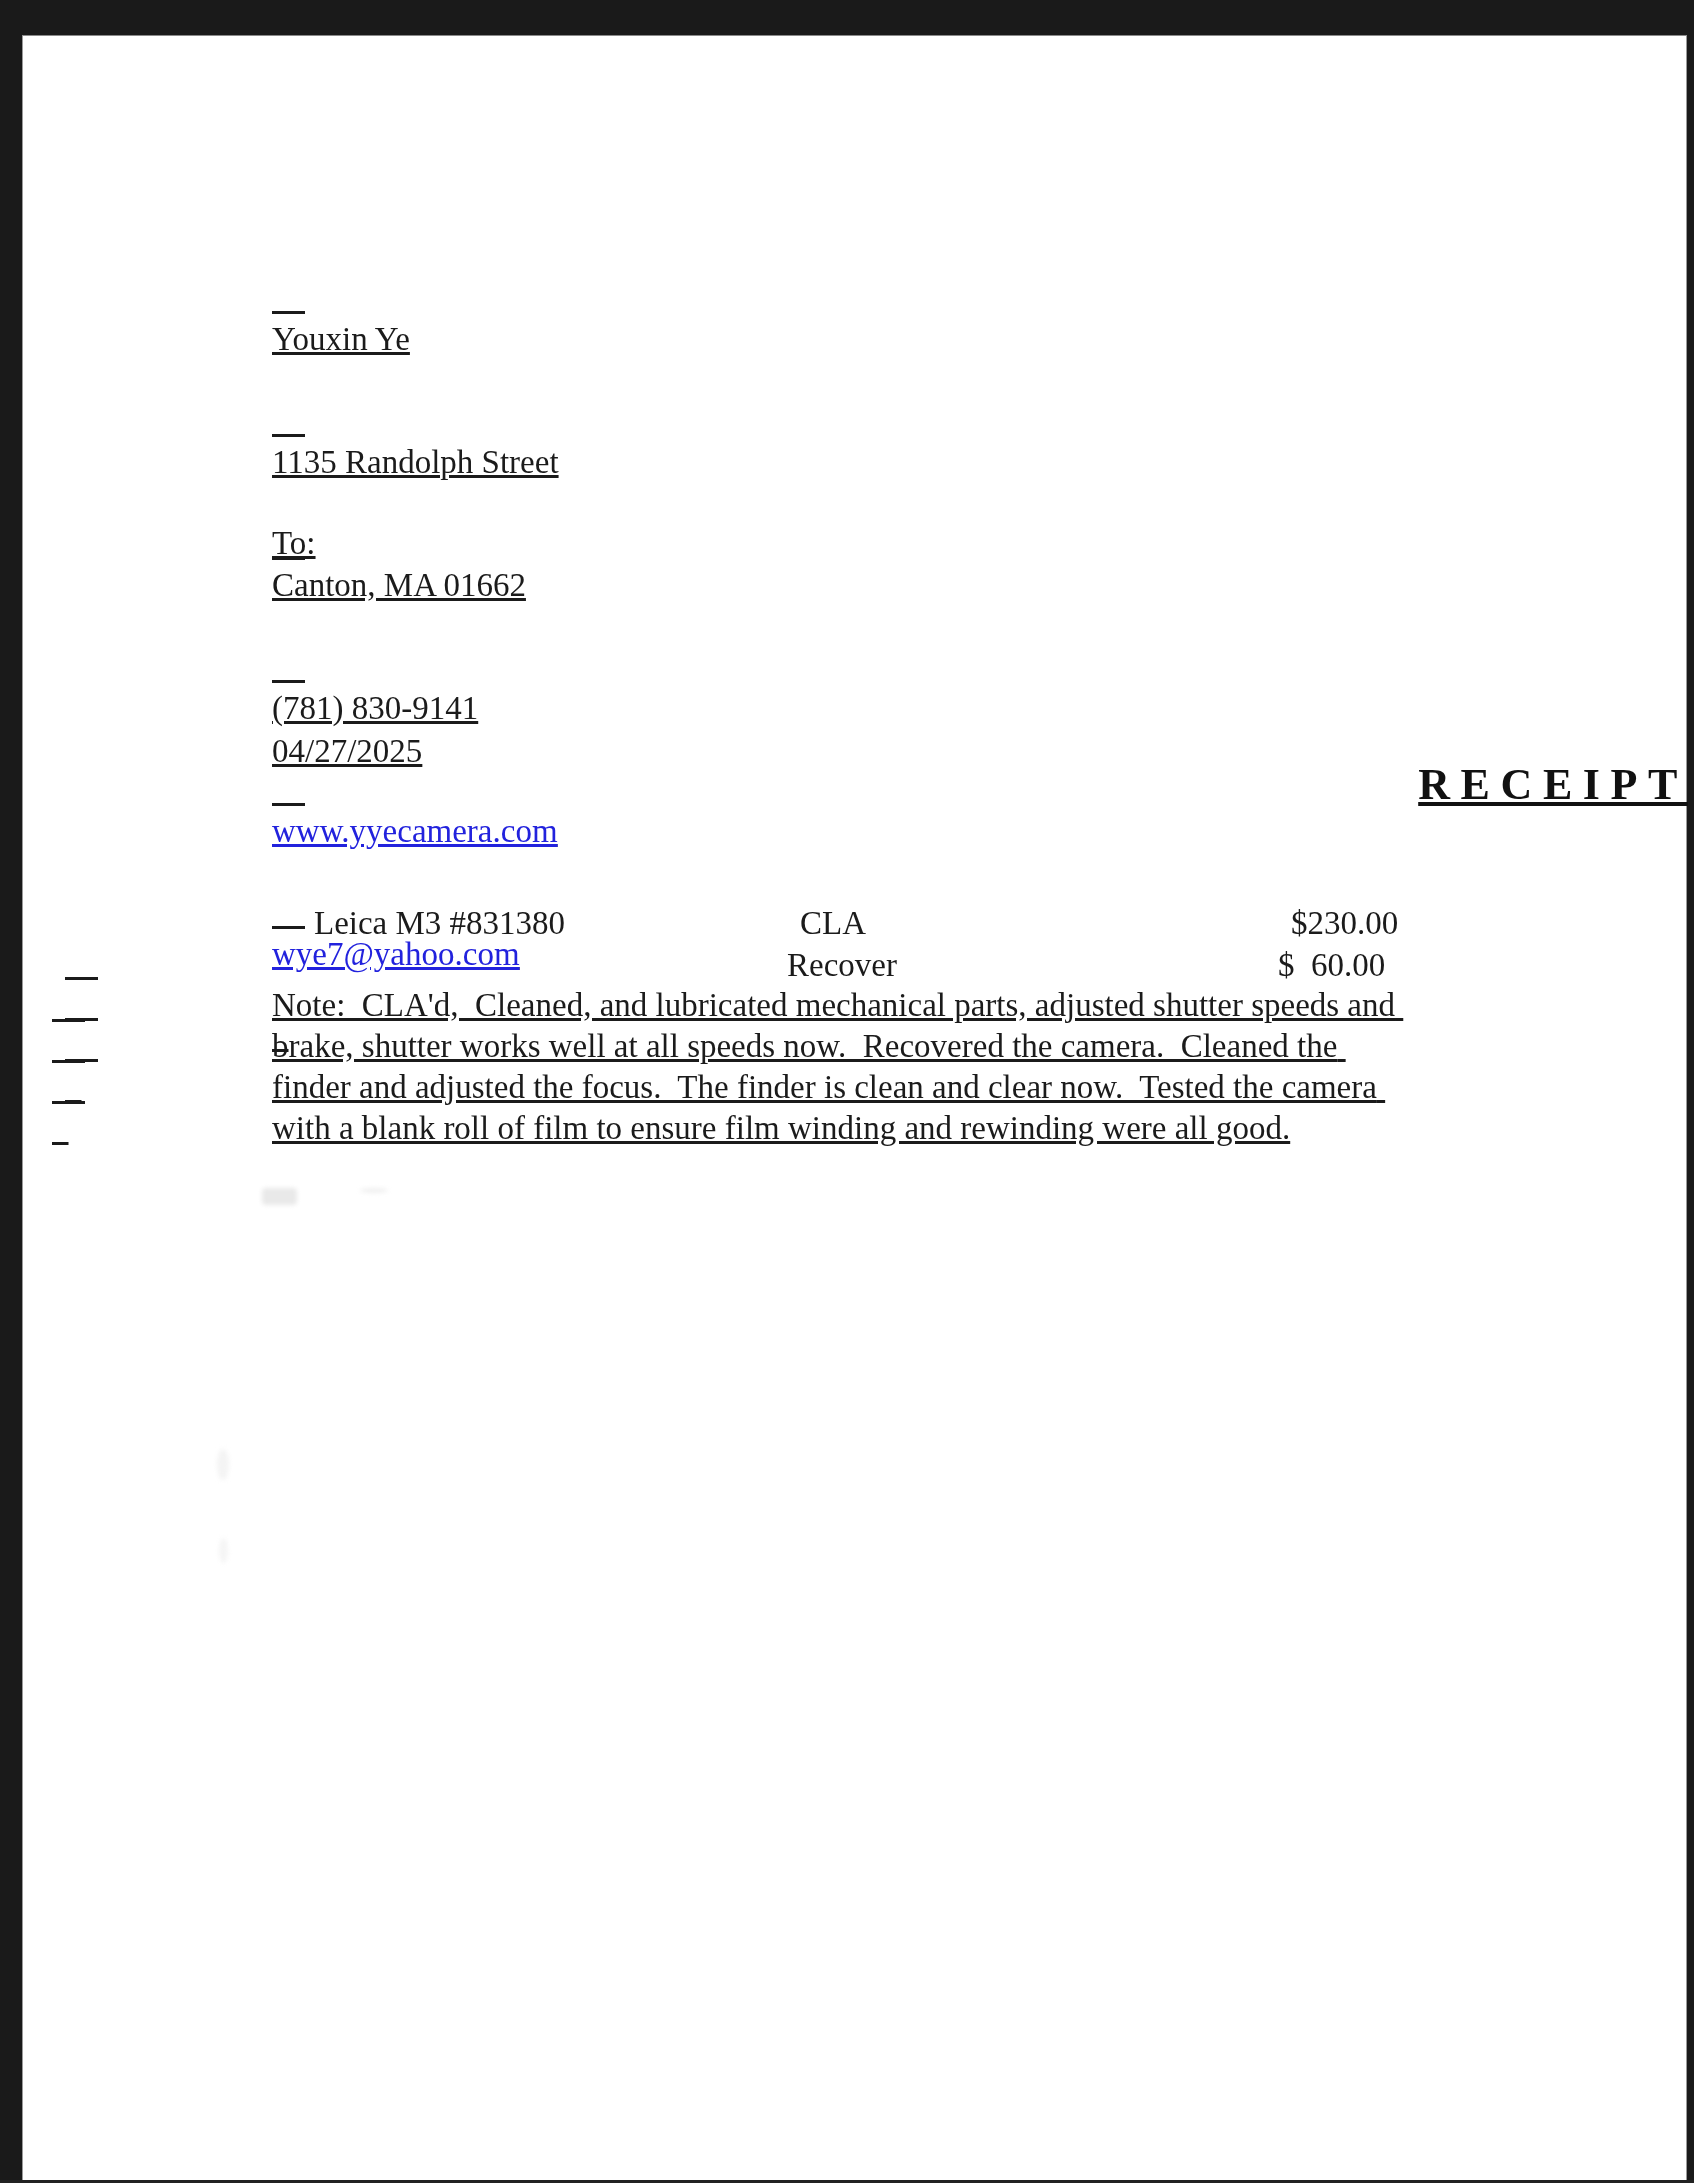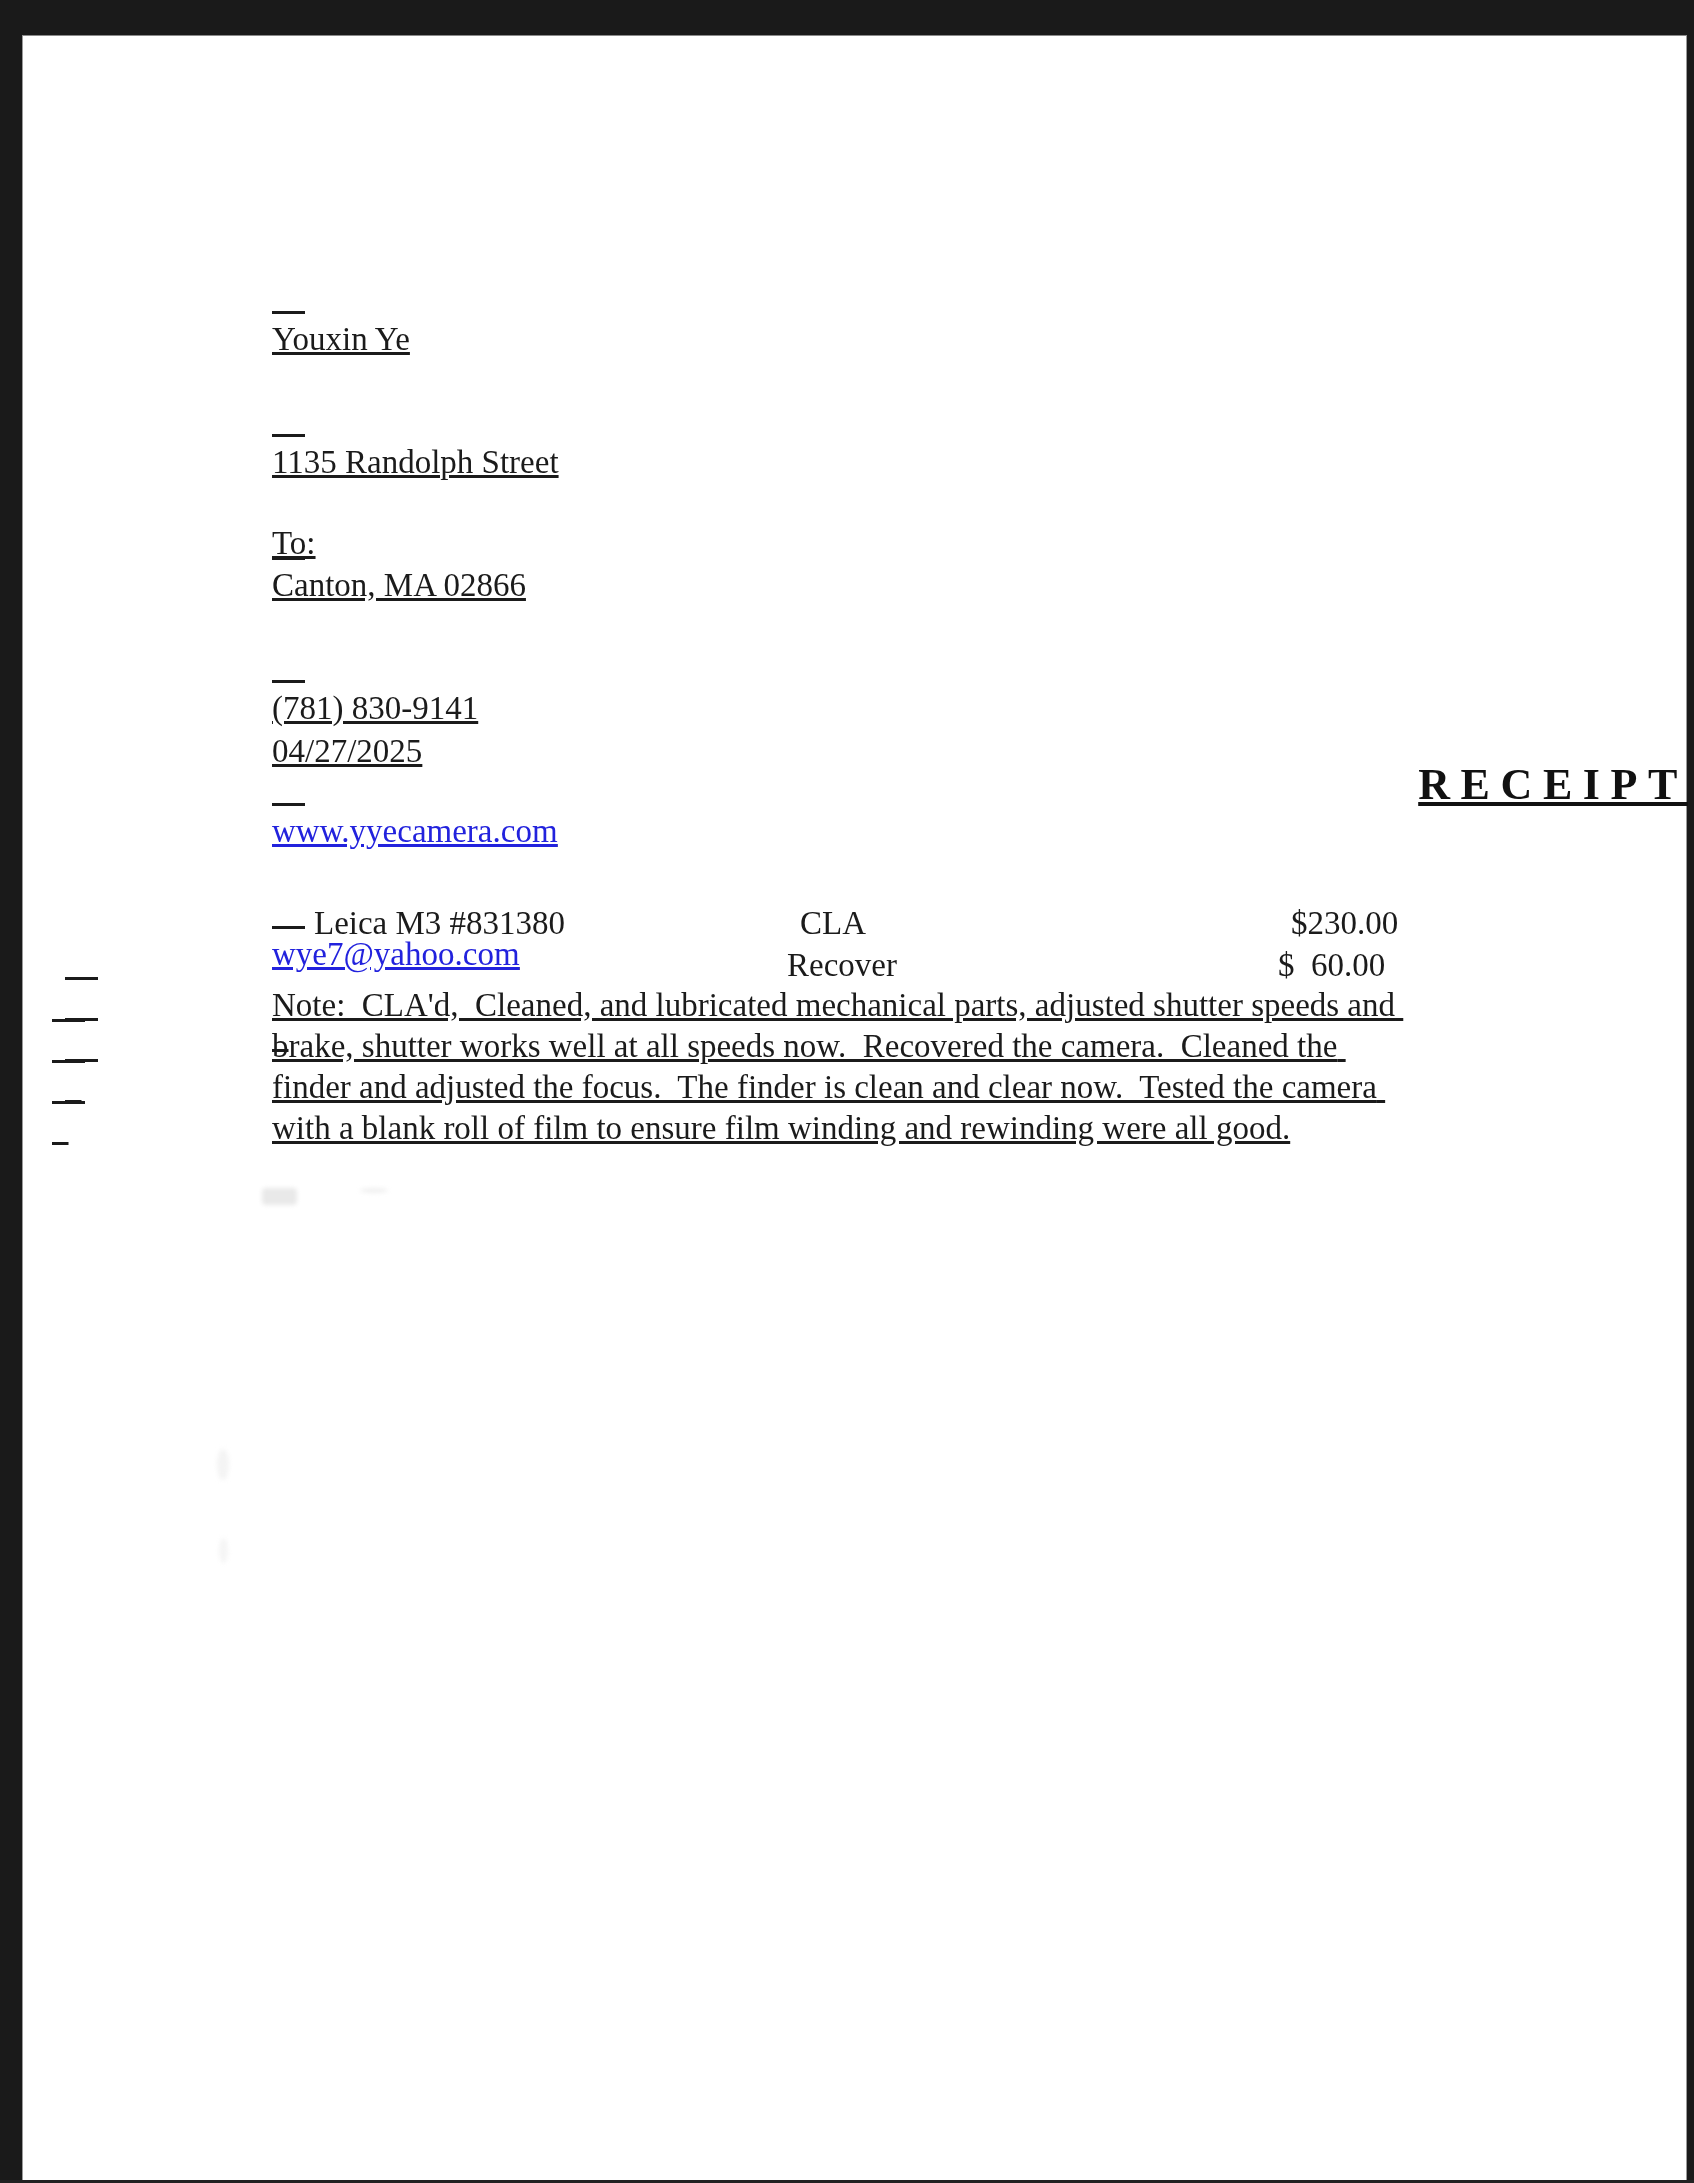--- a/index.html
+++ b/index.html
@@ -104,21 +104,21 @@
 </head>
 <body>
 
 <div class="frame"></div>
 
 <div class="page">
 
   <div class="txt sender-block">
     <div>Youxin Ye</div>
     <div>1135 Randolph Street</div>
-    <div>Canton, MA 02866</div>
+    <div>Canton, MA 01662</div>
     <div>(781) 830-9141</div>
     <div><a href="#">www.yyecamera.com</a></div>
     <div><a href="#">wye7@yahoo.com</a></div>
   </div>
 
   <div class="txt to-label">To:</div>
 
   <div class="txt date-line">04/27/2025</div>
 
   <div class="txt receipt-title">RECEIPT</div>

